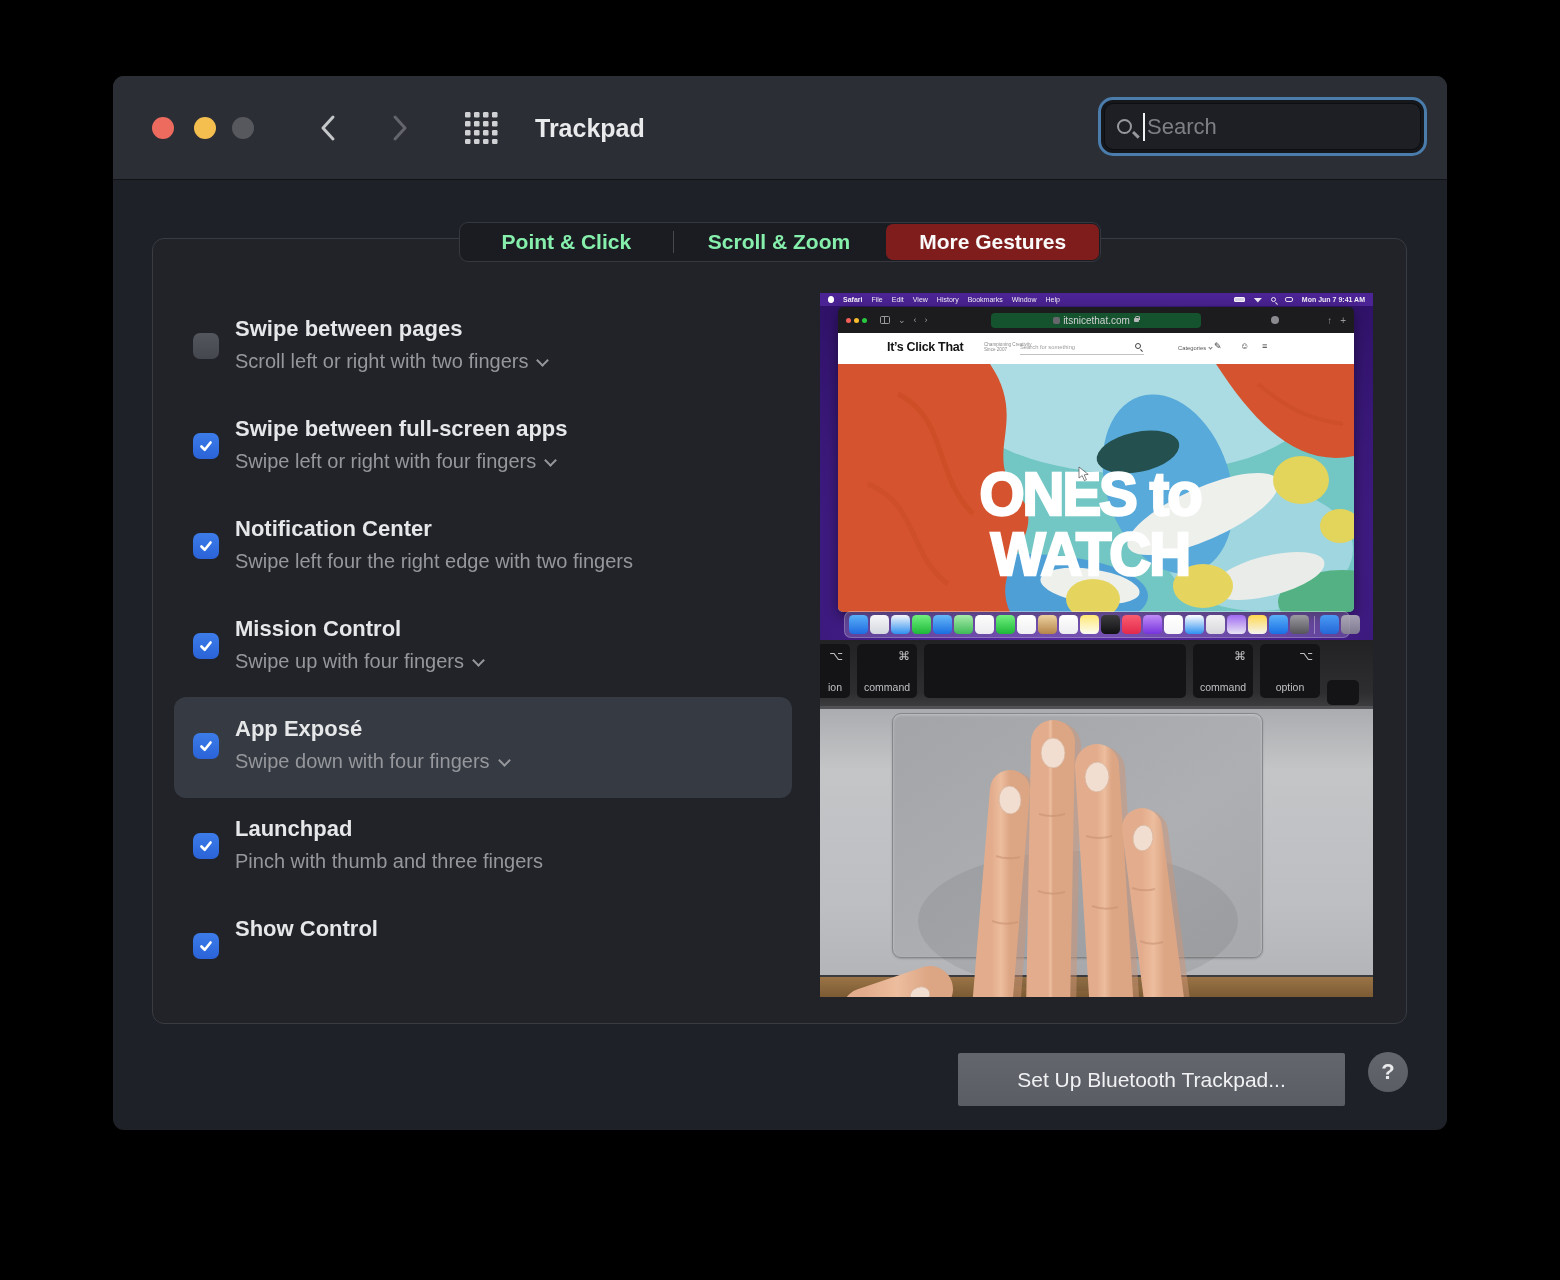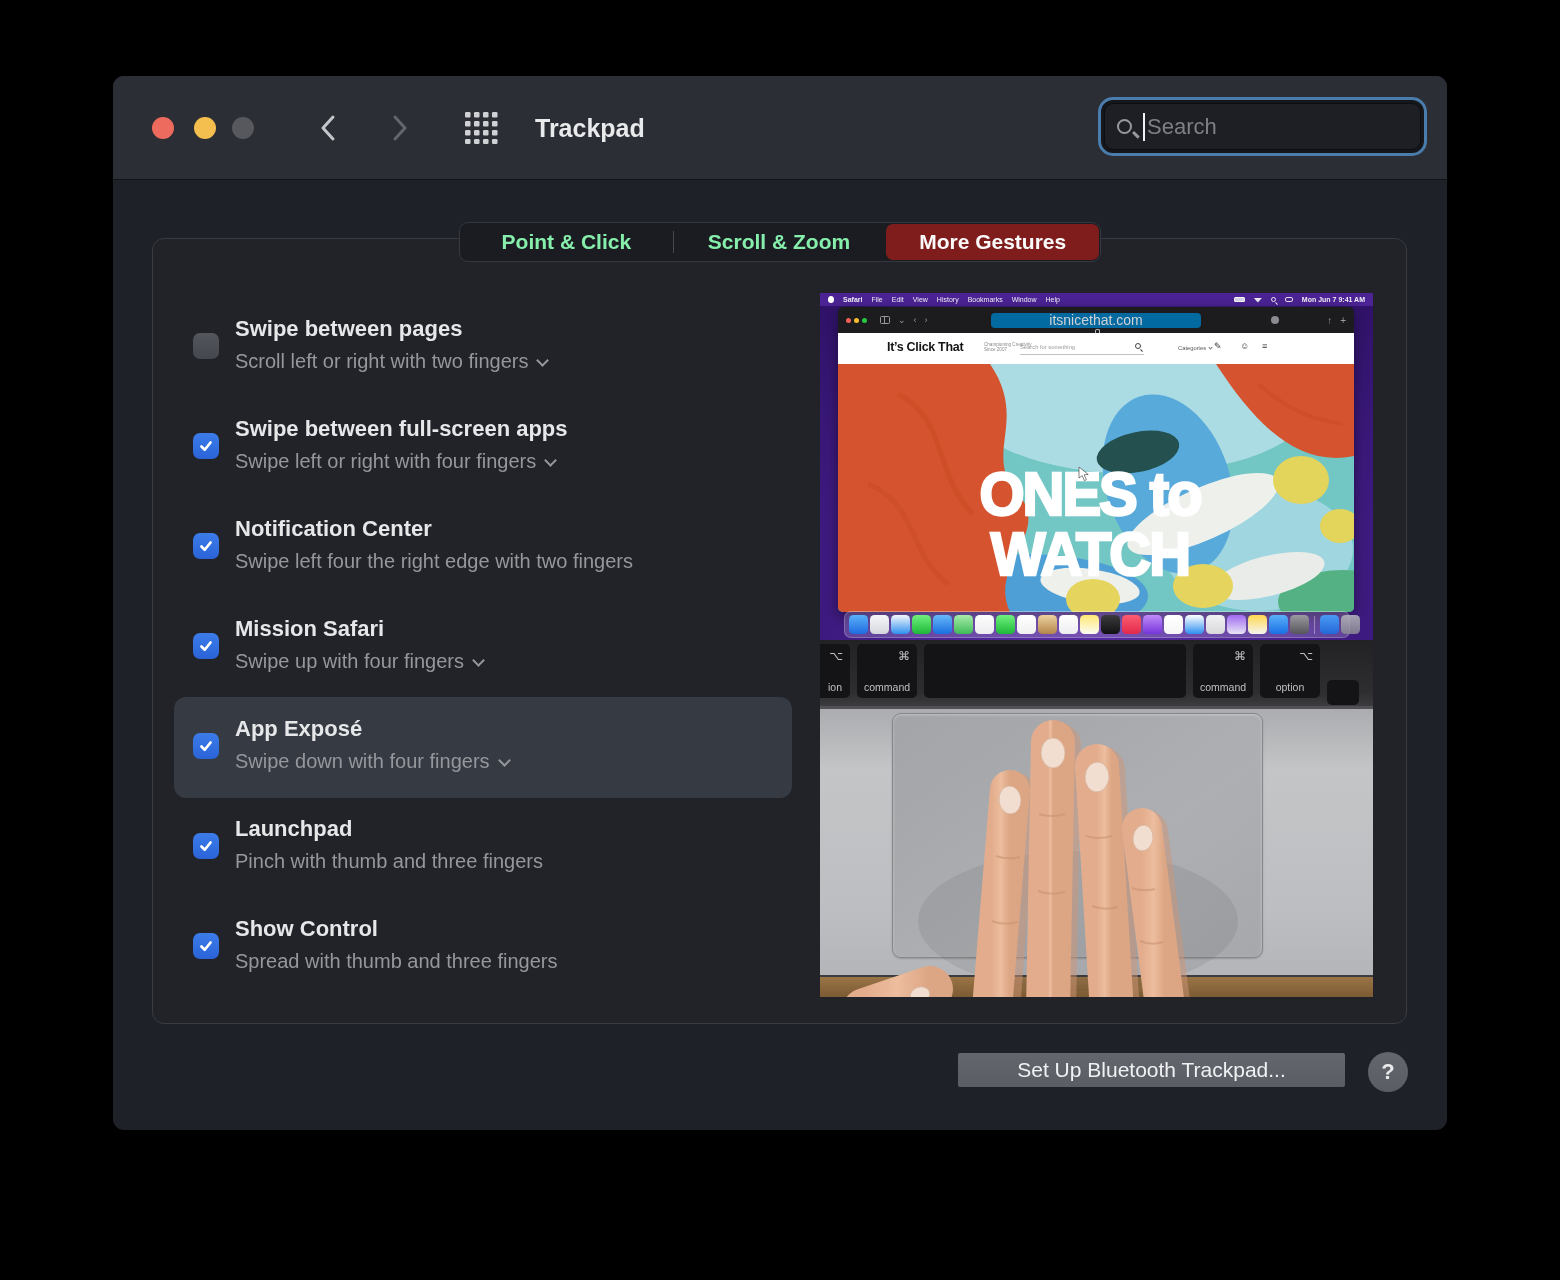--- a/index.html
+++ b/index.html
@@ -57,21 +57,21 @@
          display:flex; align-items:center; justify-content:center; }
   .cbx.on  { background:linear-gradient(180deg,#3c7ce9 0%,#2a63d8 100%); }
   .cbx.off { background:linear-gradient(180deg,#53565d 0%,#44474d 100%); }
   .gtxt { position:absolute; left:61px; top:7px; }
   .gtitle { font-size:22px; font-weight:600; color:#e6e7e9; line-height:28px; }
   .gsub { font-size:20px; color:#95979c; line-height:26px; margin-top:5px; }
   .chev { display:inline-block; width:9px; height:9px; border-right:2.2px solid #95979c;
           border-bottom:2.2px solid #95979c; transform:rotate(45deg); margin-left:10px; margin-bottom:3px; }
 
   
-  .setup-btn { position:absolute; left:845px; top:977px; width:387px; height:34px;
+  .setup-btn { position:absolute; left:845px; top:977px; width:387px; height:53px;
                background:linear-gradient(180deg,#63666d,#5a5d64); border-radius:2px;
                color:#f0f1f3; font-size:21px; display:flex; align-items:center; justify-content:center; }
   .help-btn { position:absolute; left:1255px; top:976px; width:40px; height:40px; border-radius:50%;
               background:linear-gradient(180deg,#63666d,#5a5d64); color:#e9eaec; font-size:22px;
               font-weight:bold; display:flex; align-items:center; justify-content:center; }
 
   
   .preview { position:absolute; left:707px; top:217px; width:553px; height:704px; overflow:hidden; z-index:4; }
 
   .mini-screen { position:absolute; left:0; top:0; width:553px; height:347px;
@@ -92,23 +92,23 @@
 
   .safari-win { position:absolute; left:18px; top:14px; width:516px; height:305px; border-radius:5px;
                 overflow:hidden; box-shadow:0 4px 14px rgba(0,0,0,.45); }
   .saf-toolbar { position:absolute; left:0; top:0; width:100%; height:26px; background:#1c1c1e;
                  display:flex; align-items:center; padding:0 8px; }
   .sdot { width:5px; height:5px; border-radius:50%; margin-right:3px; flex:0 0 auto; }
   .sdot.r{background:#f55f57}.sdot.y{background:#f8bd2e}.sdot.g{background:#28c840}
   .saf-ic { color:#9a9a9e; font-size:9px; margin-left:8px; flex:0 0 auto; }
   .sidebar-ic { width:10px; height:8px; border:1px solid #9a9a9e; border-radius:1.5px; margin-left:10px; position:relative; }
   .sidebar-ic::after{content:"";position:absolute;left:2.5px;top:0;width:1px;height:100%;background:#9a9a9e;}
-  .addr-pill { position:absolute; left:153px; top:5.5px; width:210px; height:15px; background:#0369a1;
+  .addr-pill { position:absolute; left:153px; top:5.5px; width:210px; height:15px; background:#14532d;
                border-radius:4px; display:flex; align-items:center; justify-content:center; gap:3px;
-               font-size:14px; color:#d2d2d5;flex-direction:column; }
+               font-size:10px; color:#d2d2d5; }
   .favsq { width:7px; height:7px; border-radius:2px; background:#66666c; }
   .locksq { width:5px; height:4px; background:#b8b8bc; border-radius:1px; position:relative; margin-left:1px; }
   .locksq::before{content:"";position:absolute;left:1px;top:-2.5px;width:3px;height:3px;border:0.8px solid #b8b8bc;
                   border-bottom:none;border-radius:2px 2px 0 0;}
   .ext-circle { position:absolute; right:75px; top:9px; width:8px; height:8px; border-radius:50%; background:#8a8a90; }
   .saf-right { position:absolute; right:8px; top:0; height:26px; display:flex; align-items:center; gap:8px;
                color:#9a9a9e; font-size:10px; }
 
   .site-header { position:absolute; left:0; top:26px; width:100%; height:31px; background:#fff; }
   .brand { position:absolute; left:49px; top:7px; font-size:12.5px; font-weight:bold; color:#141414; letter-spacing:-0.3px; }
@@ -246,21 +246,21 @@
           <div class="gsub">Swipe left four the right edge with two fingers</div>
         </div>
       </div>
       <div class="grow">
         <div class="cbx on">
           <svg width="16" height="16" viewBox="0 0 14 14">
             <path d="M3 7.4 L5.9 10.3 L11 3.9" stroke="#fff" stroke-width="2.3" fill="none" stroke-linecap="round" stroke-linejoin="round"></path>
           </svg>
         </div>
         <div class="gtxt">
-          <div class="gtitle">Mission Safari</div>
+          <div class="gtitle">Mission Control</div>
           <div class="gsub">Swipe up with four fingers<span class="chev"></span></div>
         </div>
       </div>
       <div class="grow highlighted">
         <div class="hl"></div>
         <div class="cbx on">
           <svg width="16" height="16" viewBox="0 0 14 14">
             <path d="M3 7.4 L5.9 10.3 L11 3.9" stroke="#fff" stroke-width="2.3" fill="none" stroke-linecap="round" stroke-linejoin="round"></path>
           </svg>
         </div>
@@ -281,21 +281,20 @@
         </div>
       </div>
       <div class="grow">
         <div class="cbx on">
           <svg width="16" height="16" viewBox="0 0 14 14">
             <path d="M3 7.4 L5.9 10.3 L11 3.9" stroke="#fff" stroke-width="2.3" fill="none" stroke-linecap="round" stroke-linejoin="round"></path>
           </svg>
         </div>
         <div class="gtxt">
           <div class="gtitle">Show Control</div>
-          <div class="gsub">Spread with thumb and three fingers</div>
         </div>
       </div>
     </div>
 
   <div class="preview">
     <div class="mini-screen">
       <div class="mini-menubar">
         <div class="apple-dot"></div>
         <span class="mb-items" style="display: flex; gap: 9px;">
             <span style="font-weight: bold;">Safari</span>

